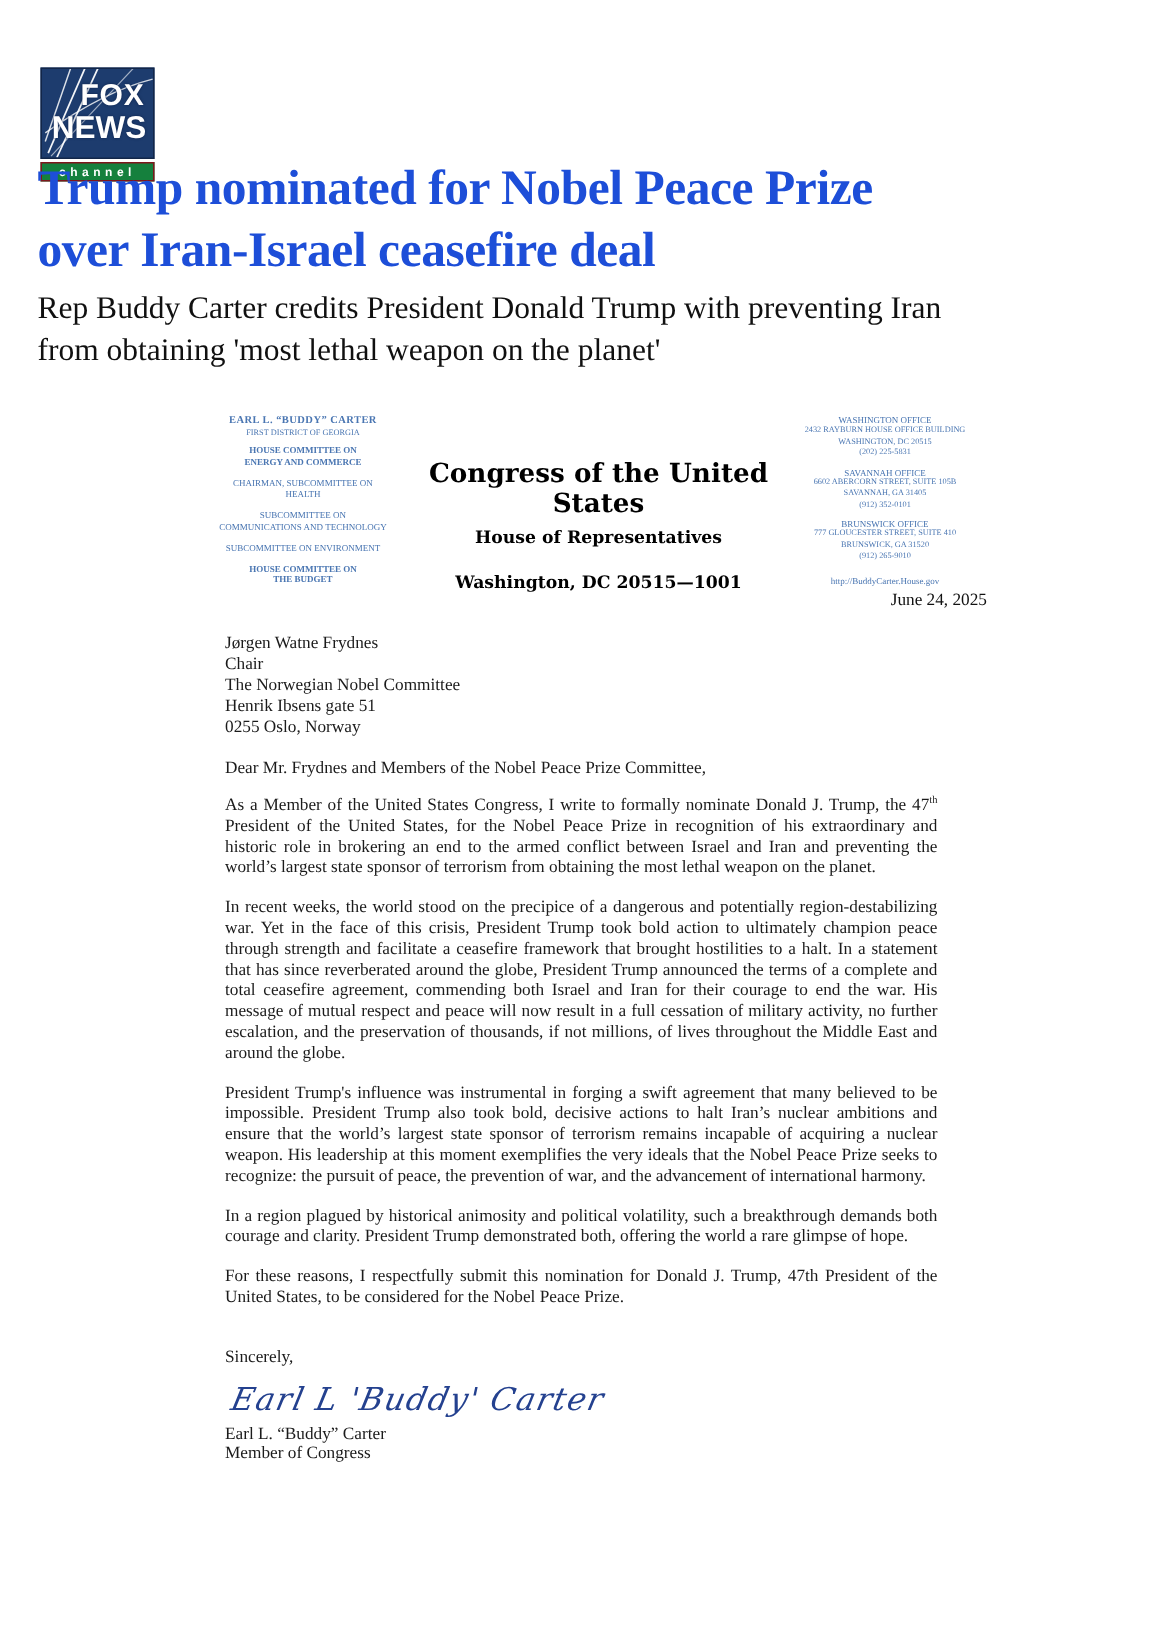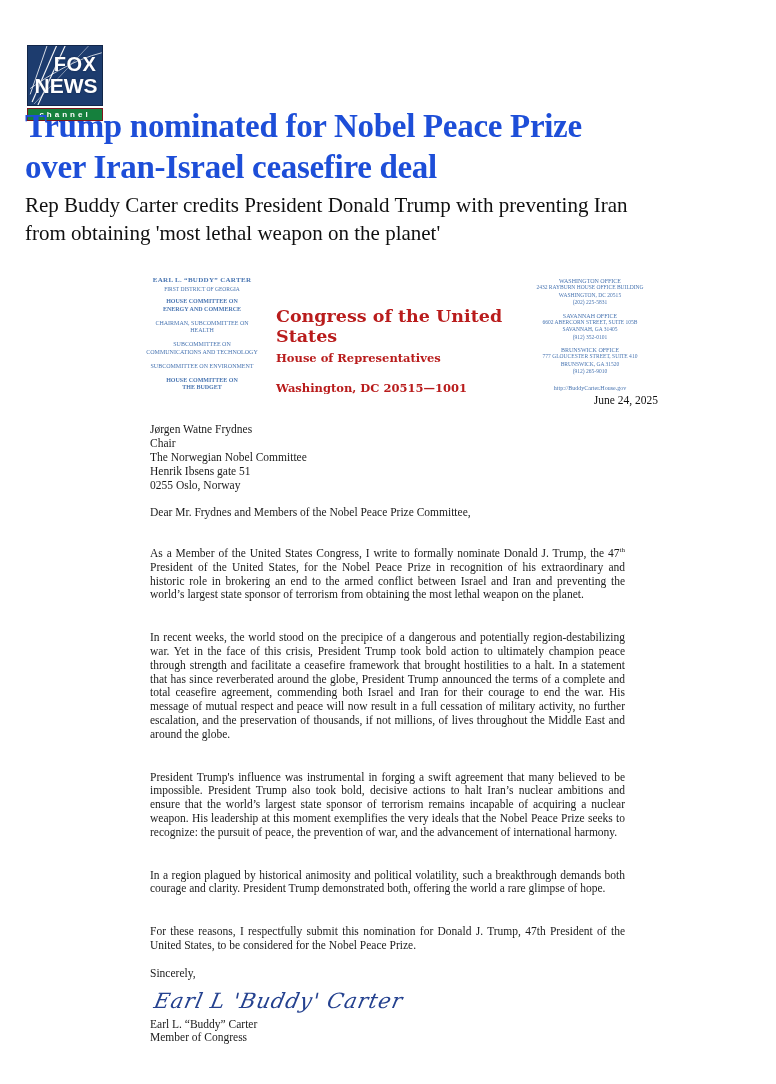--- a/index.html
+++ b/index.html
@@ -50,39 +50,39 @@
   .letterhead { display:flex; height:118px; }
   .lh-left {
     width:158px; box-sizing:border-box; padding:6px 0 0 10px;
     text-align:center; color:#4a76b2;
   }
   .lh-name { font-size:7px; font-weight:bold; letter-spacing:0.3px; }
   .lh-district { font-size:6px; margin-top:2px; transform:scale(0.92); }
   .lh-item { font-size:6px; line-height:1.3; margin-top:6px; white-space:pre-line; }
   .lh-item.bold { font-weight:bold; }
 
-  .lh-center { flex:1; padding-top:36px; color:#b91c1c; }
+  .lh-center { flex:1; text-align:center; padding-top:36px; color:#000000; }
   .lh-c1 { font-size:17.5px; font-weight:bold; font-family:"DejaVu Serif", serif; }
   .lh-c2 { font-size:11.5px; font-weight:bold; margin-top:5px; font-family:"DejaVu Serif", serif; }
   .lh-c3 { font-size:11.5px; font-weight:bold; margin-top:16px; font-family:"DejaVu Serif", serif; }
 
   .lh-right { width:136px; box-sizing:border-box; padding-top:8px; text-align:center; color:#4a76b2; }
   .lh-office { margin-bottom:6px; }
   .lh-office-title { font-size:6px; }
   .lh-office-line { font-size:6px; line-height:1.25; transform:scale(0.92); transform-origin:center top; }
   .lh-site { font-size:6px; margin-top:9px; }
 
   .letter-date { text-align:right; font-size:11.5px; margin-top:6px; color:#111; }
 
   .letter-body { padding:0 33px 0 32px; }
   .recipient { margin-top:16px; font-size:11.5px; line-height:1.22; }
   .salutation { margin-top:14px; font-size:11.5px; }
-  p.par { margin:29px 0 0 0; font-size:11.5px; line-height:1.2; text-align:justify; }
+  p.par { margin:13px 0 0 0; font-size:11.5px; line-height:1.2; text-align:justify; }
   sup.ord { font-size:7px; vertical-align:super; line-height:0; }
-  .closing { margin-top:14px; font-size:11.5px;font-family:Liberation Serif, serif; }
+  .closing { margin-top:26px; font-size:11.5px;font-family:Liberation Serif, serif; }
   .signature {
     margin-top:10px; margin-left:2px; width:max-content;
     font-family:"DejaVu Serif", serif; font-style:italic; font-size:21px;
     color:#24418f; letter-spacing:1px;
     transform:skewX(-12deg); transform-origin:left bottom;
   }
   .signer-name { margin-top:5px; font-size:11.5px; }
   .signer-title { font-size:11.5px; line-height:1.3; }
 </style>
 </head>

